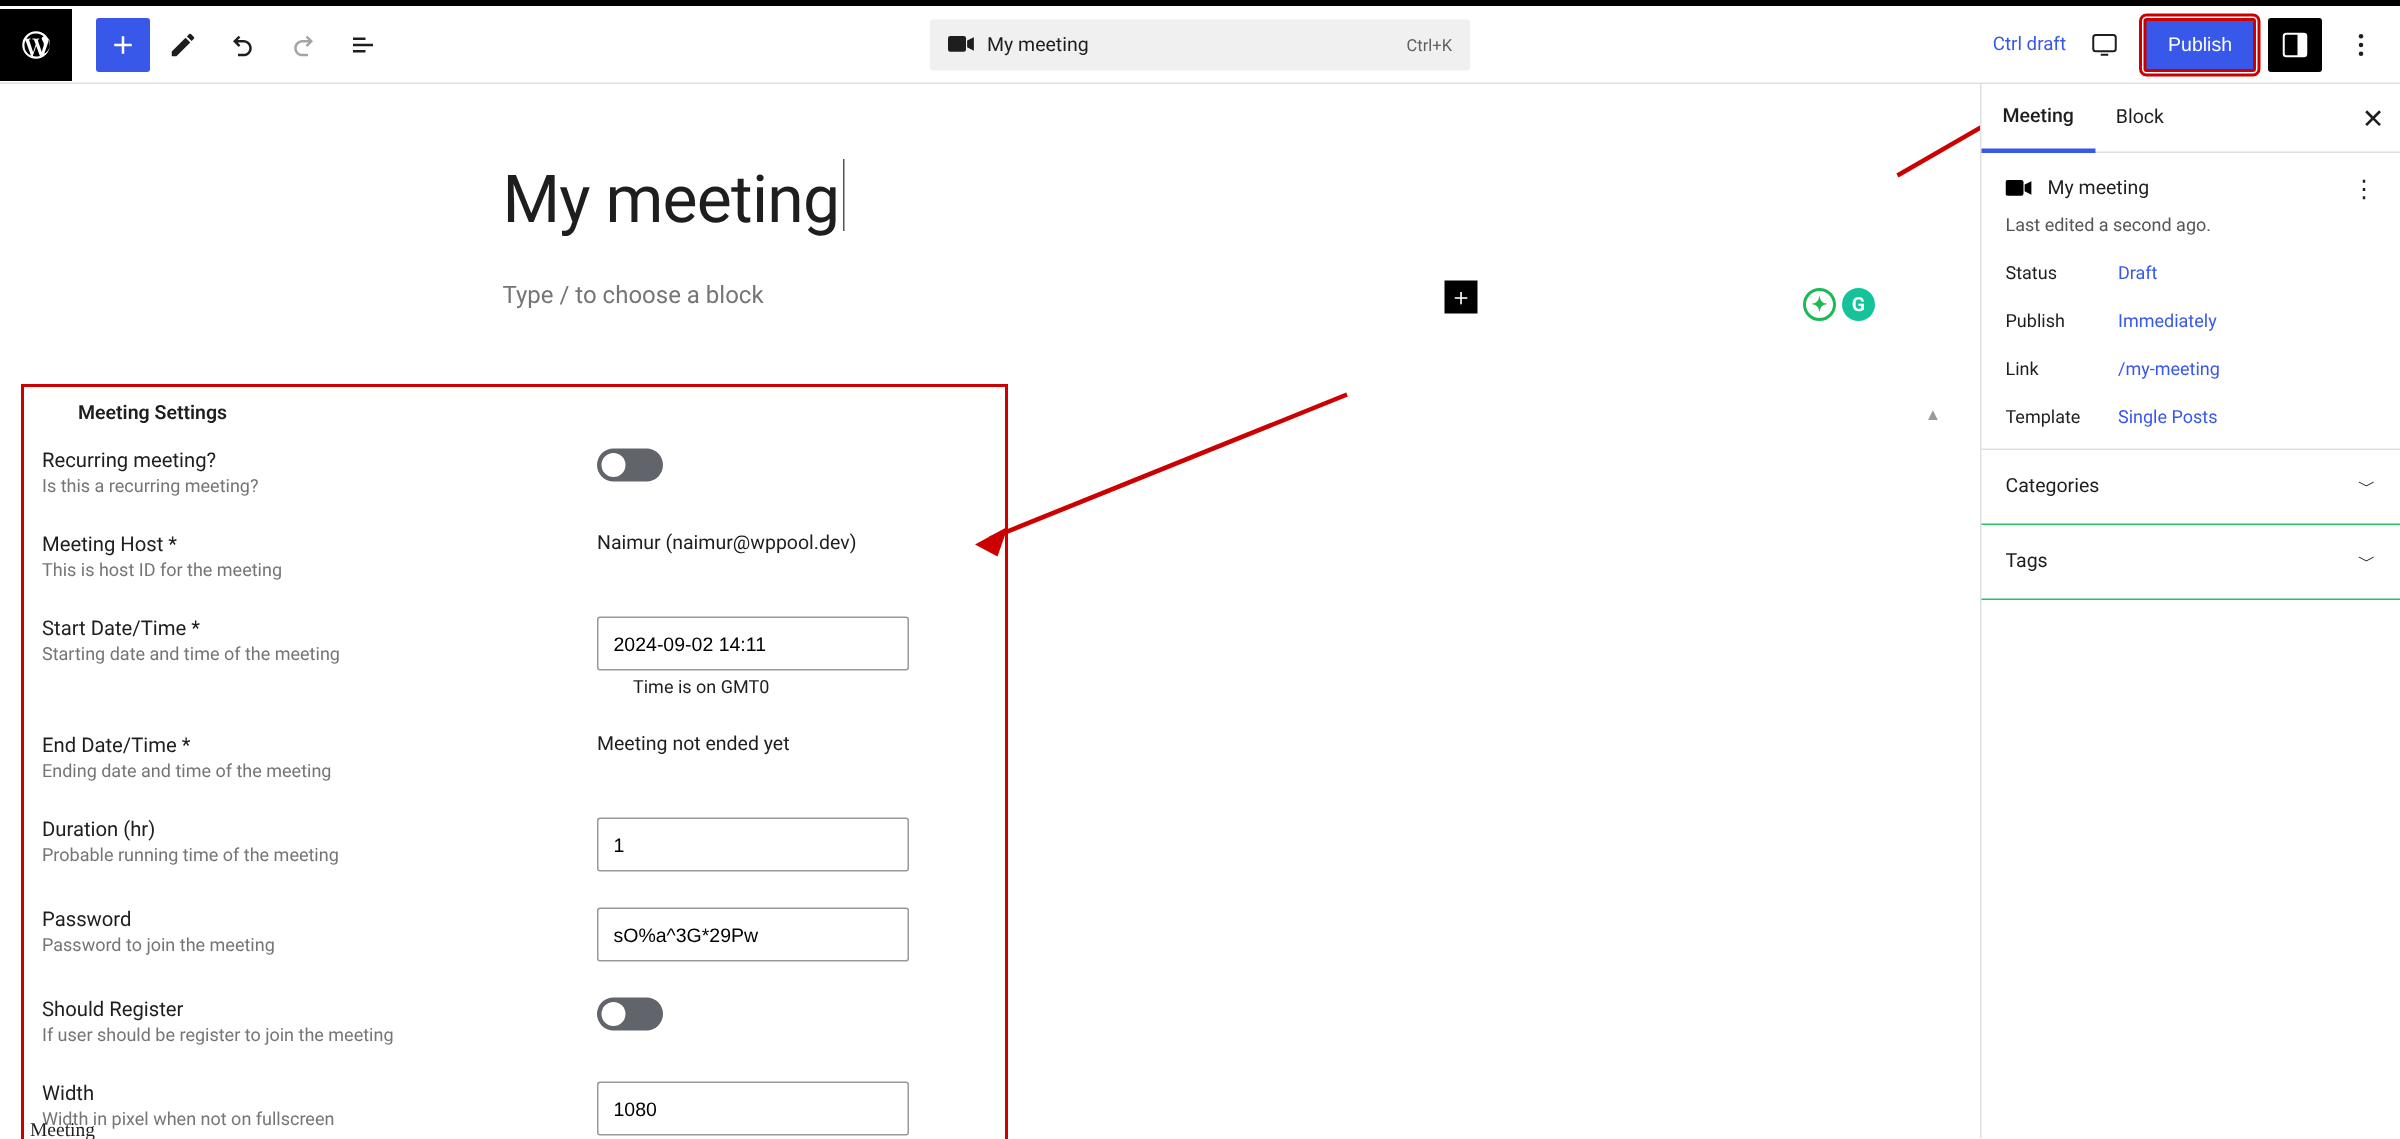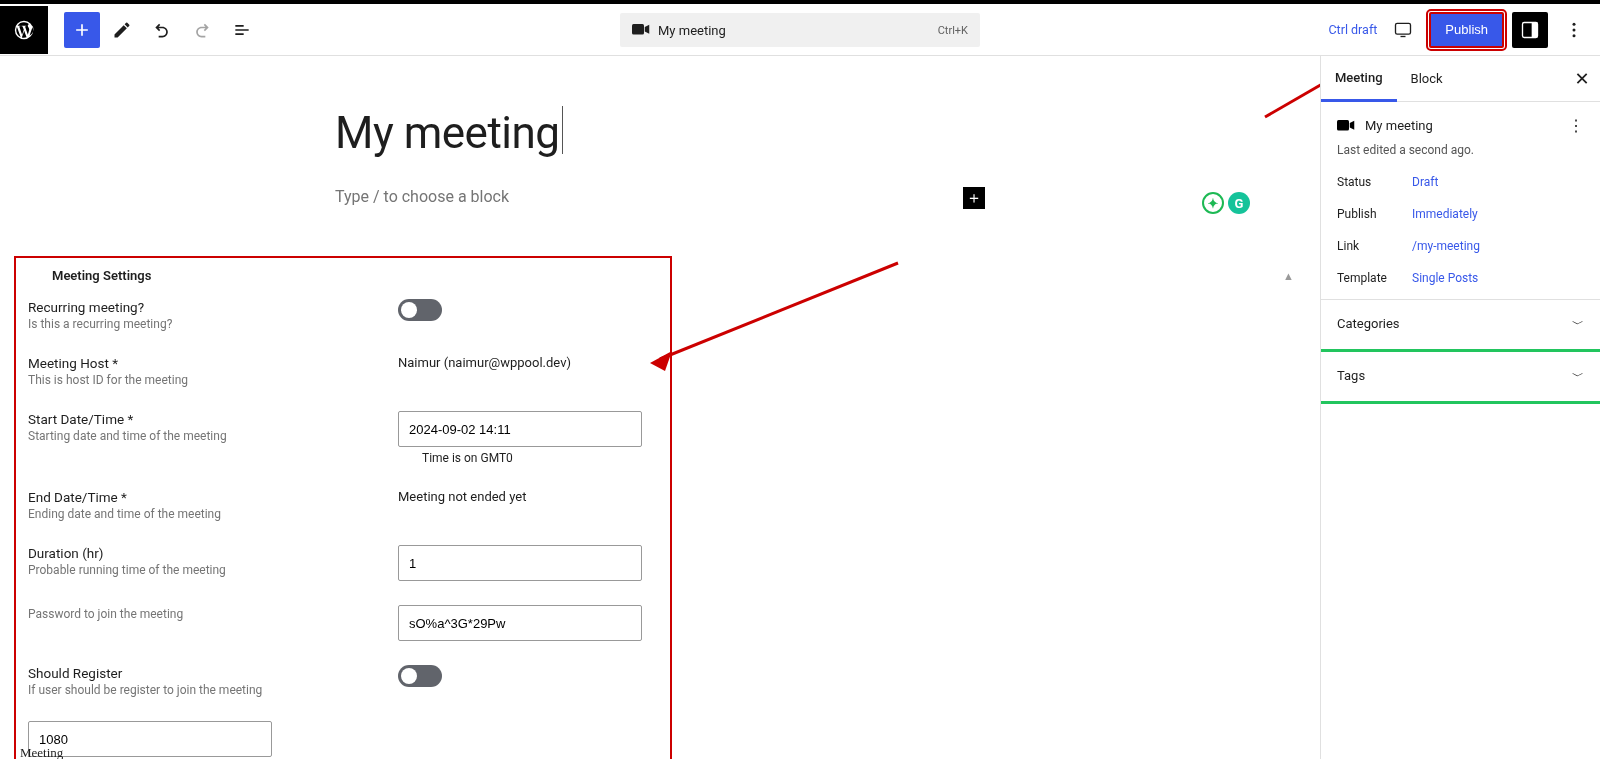--- a/index.html
+++ b/index.html
@@ -50,21 +50,21 @@
   .settings-box {
     position:absolute; left:14px; top:200px; width:658px; border:2px solid #c00;
     padding: 10px 12px 18px 12px; background:#fff;
   }
   .settings-title { font-weight:600; font-size:13px; margin-bottom:16px;margin-left:24px; }
   .field { display:flex; align-items:flex-start; margin-bottom:24px; }
   .field .labels { width: 370px; }
   .field .lbl { font-size:13.5px; color:#1e1e1e; }
   .field .desc { font-size:12px; color:#757575; margin-top:2px; }
   .field .val { flex:1; font-size:13px; color:#1e1e1e; }
-  .tinput { width:244px; height:36px; border:1px solid #999; border-radius:2px; padding:0 10px; font-size:13px; }
+  .tinput { width:208px; height:36px; border:1px solid #999; border-radius:2px; padding:0 10px; font-size:13px; }
   .hint { font-size:12px; color:#1e1e1e; margin-top:4px;margin-left:24px; }
   .toggle { width:44px; height:22px; background:#61646b; border-radius:11px; position:relative; }
   .toggle .knob { width:16px; height:16px; background:#fff; border-radius:50%; position:absolute; top:3px; left:3px; }
   .meeting-caption { position:absolute; left:20px; bottom:-2px; font-size:13px; color:#1e1e1e; font-family:serif; }
 
   .arrow-annotation { position:absolute; left:650px; top:197px; width:250px; height:120px; pointer-events:none; }
   .arrow2 { position:absolute; left:1260px; top:-24px; width:150px; height:90px; pointer-events:none; }
 
   
   .tabs { display:flex; align-items:center; border-bottom:1px solid #e0e0e0; height:46px; }
@@ -72,21 +72,21 @@
   .tab.active { color:#1e1e1e; font-weight:500; border-bottom:3px solid #3858e9; height:calc(100% + 1px); }
   .tab-gap { flex:1; }
   .tab-close { width:36px; height:36px; display:flex; align-items:center; justify-content:center; font-size:18px; color:#1e1e1e; }
   .side-sec { border-bottom:1px solid #e0e0e0; padding:14px 16px; }
   .side-head { display:flex; align-items:center; justify-content:space-between; }
   .side-title-row { display:flex; align-items:center; gap:10px; font-size:13px; }
   .last-edit { font-size:12px; color:#555; margin-top:8px; }
   .meta-row { display:flex; margin-top:18px; font-size:12px;align-items:flex-end; }
   .meta-k { width:75px; color:#1e1e1e; }
   .meta-v { color:#3858e9; }
-  .accordion { display:flex; align-items:flex-start; justify-content:space-between; padding:16px; border-bottom:3px solid #22c55e; font-size:13px; }
+  .accordion { display:flex; align-items:center; justify-content:space-between; padding:16px; border-bottom:1px solid #22c55e; font-size:13px; }
   .chev { font-size:12px; color:#1e1e1e; }
 </style>
 </head>
 <body>
 
 <div class="toolbar">
   <div class="wp-logo">
     <svg viewBox="0 0 24 24">
         <path d="M12 2a10 10 0 100 20 10 10 0 000-20zM3.6 12c0-1.2.26-2.34.72-3.37l4 11A8.4 8.4 0 013.6 12zm8.4 8.4c-.82 0-1.6-.12-2.34-.34l2.52-7.3 2.58 7.07c.02.04.04.08.06.12-.88.3-1.82.45-2.82.45zm1.16-12.33c.5-.03.96-.08.96-.08.45-.05.4-.72-.05-.7 0 0-1.36.11-2.24.11-.82 0-2.2-.1-2.2-.1-.46-.03-.51.66-.06.7 0 0 .43.04.89.07l1.32 3.6-1.85 5.55-3.08-9.15c.5-.03.96-.08.96-.08.45-.05.4-.72-.05-.7 0 0-1.36.11-2.24.11-.16 0-.34 0-.54-.01A8.38 8.38 0 0112 3.6c2.18 0 4.17.83 5.66 2.2h-.11c-.82 0-1.4.72-1.4 1.49 0 .69.4 1.27.82 1.96.32.56.69 1.27.69 2.3 0 .72-.22 1.62-.64 2.72l-.84 2.8-3.02-9zM18 18.36l2.56-7.4c.48-1.2.64-2.15.64-3 0-.31-.02-.6-.06-.87a8.32 8.32 0 01-3.14 11.27z"></path>
       </svg>
@@ -219,38 +219,43 @@
       <div class="field">
         <div class="labels">
           <div class="lbl">Duration (hr)</div>
           <div class="desc">Probable running time of the meeting</div>
         </div>
         <div class="val"><input class="tinput" value="1" style=""></div>
       </div>
 
       <div class="field">
         <div class="labels">
+          <div class="lbl">Password</div>
           <div class="desc">Password to join the meeting</div>
         </div>
         <div class="val"><input class="tinput" value="sO%a^3G*29Pw" style=""></div>
       </div>
 
       <div class="field">
         <div class="labels">
           <div class="lbl">Should Register</div>
           <div class="desc">If user should be register to join the meeting</div>
         </div>
         <div class="val">
             <div class="toggle">
               <div class="knob"></div>
             </div>
           </div>
       </div>
 
       <div class="field">
+        <div class="labels">
+          <div class="lbl">Width</div>
+          <div class="desc">Width in pixel when not on fullscreen</div>
+        </div>
         <div class="val"><input class="tinput" value="1080" style=""></div>
       </div>
 
     </div>
 
     <div class="meeting-caption">Meeting</div>
 
     <svg class="arrow-annotation" viewBox="0 0 250 120">
       <line x1="248" y1="10" x2="10" y2="106" stroke="#c00" stroke-width="3"></line>
       <polygon points="0,110 22,98 15,118" fill="#c00"></polygon>

